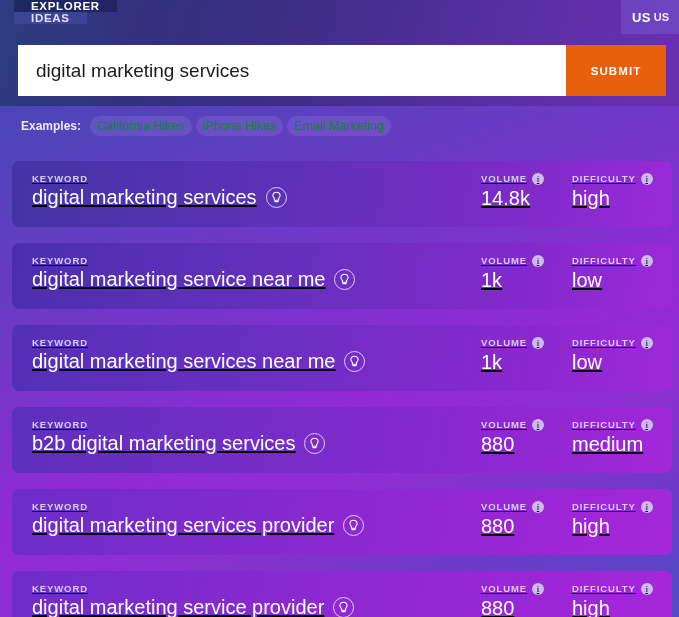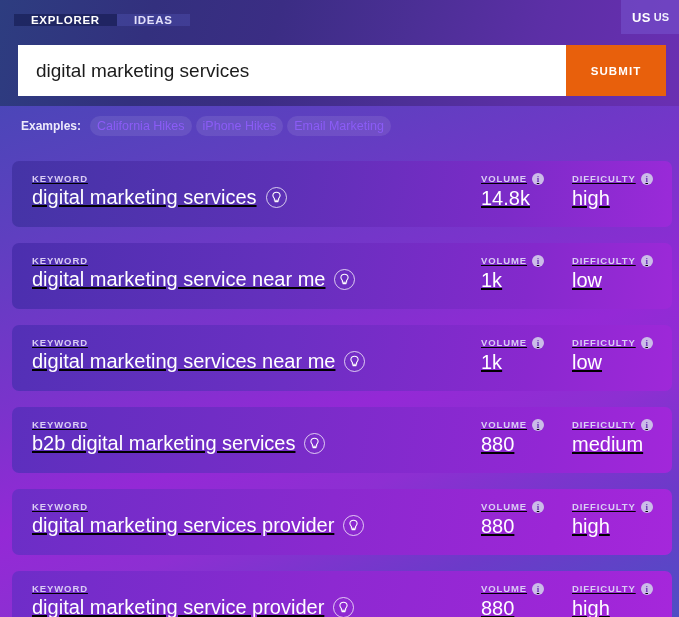--- a/index.html
+++ b/index.html
@@ -38,22 +38,23 @@
         #6a2fb2 100%);
   }
 
   
   .tabbar {
     position: absolute;
     top: 0;
     left: 14px;
     height: 40px;
     display: flex;
-    align-items: center;
+    align-items: flex-start;
     z-index: 4;
+    flex-direction: column;
   }
   .tab {
     display: flex;
     align-items: center;
     justify-content: center;
     padding: 0 17px;
     font-size: 11.5px;
     letter-spacing: 0.7px;
     font-weight: 600;
     color: #e8e6fb;
@@ -143,21 +144,21 @@
     z-index: 3;
   }
   .examples-label {
     font-size: 12px;
     font-weight: 700;
     color: #ede9fb;
     margin-right: 5px;
   }
   .example-link {
     font-size: 12.5px;
-    color: #8b5cf6;
+    color: #15803d;
     background: rgba(255,255,255,0.09);
     padding: 3px 7px;
     cursor: pointer;
     border-radius: 10px;
   }
 
   
   .kw-list {
     position: absolute;
     top: 161px;

